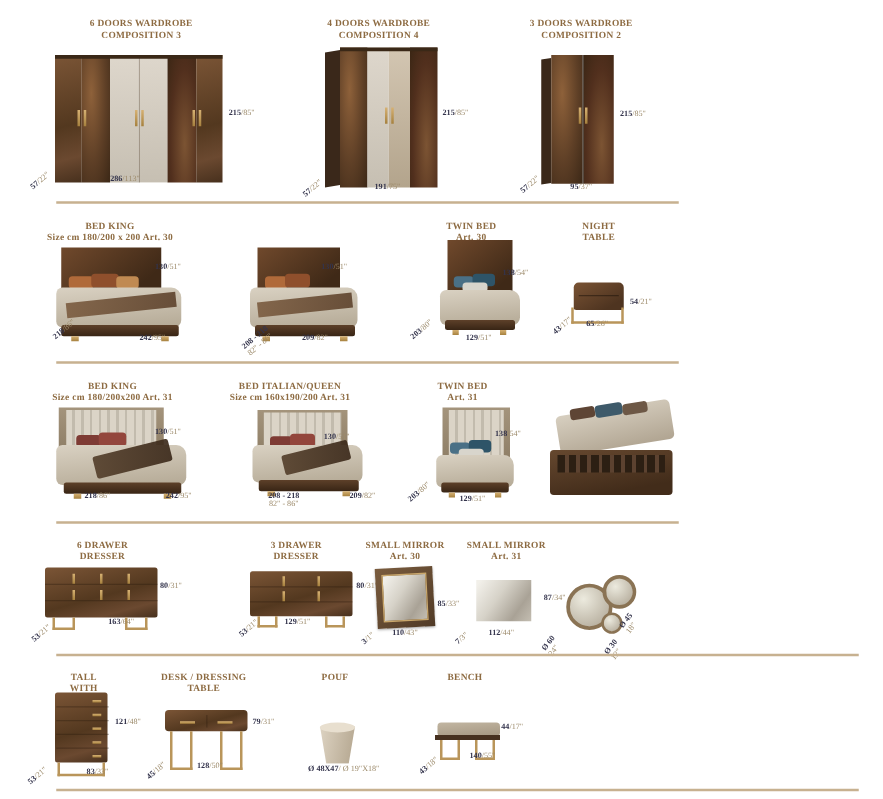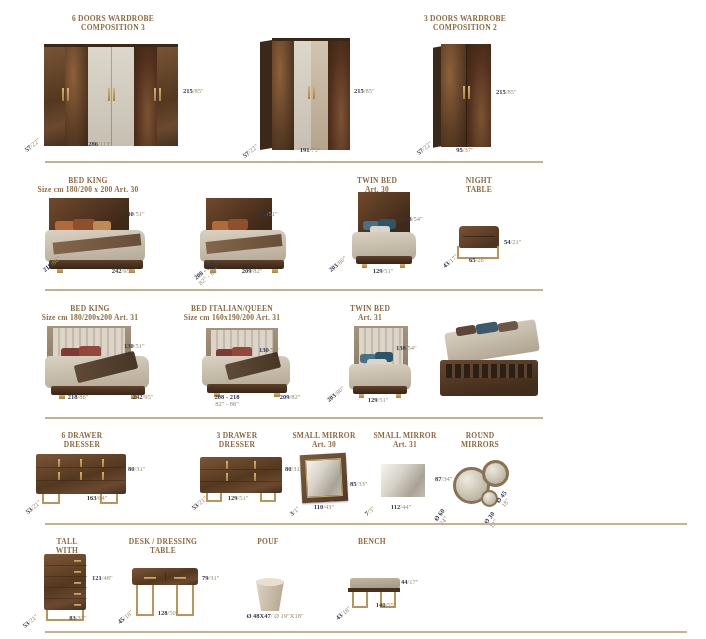--- a/index.html
+++ b/index.html
@@ -54,20 +54,24 @@
     <div class="abs gold" style="left:23px;top:44px;width:2px;height:13px"></div>
     <div class="abs gold" style="left:64px;top:44px;width:2px;height:13px"></div>
     <div class="abs gold" style="left:69px;top:44px;width:2px;height:13px"></div>
     <div class="abs gold" style="left:110px;top:44px;width:2px;height:13px"></div>
     <div class="abs gold" style="left:115px;top:44px;width:2px;height:13px"></div>
   </div>
   <div class="d" style="left:183px;top:87px"><span class="cm">215</span><span class="in">/85"</span></div>
   <div class="d dc" style="left:70px;top:140px"><span class="cm">286</span><span class="in">/113"</span></div>
   <div class="d r40" style="left:28px;top:146px"><span class="cm">57</span><span class="in">/22"</span></div>
 
+  <div class="t" style="left:238px;top:14px">
+      <span>4 DOORS WARDROBE</span>
+      <span>COMPOSITION 4</span>
+    </div>
   <div class="img" style="left:260px;top:38px;width:92px;height:116px">
     <div class="abs" style="left:0;top:3px;width:12px;height:108px;background:#3a281a;transform:skewY(-9deg)"></div>
     <div class="abs" style="left:12px;top:0;width:78px;height:112px">
       <div class="abs burl" style="left:0;top:0;width:22px;height:100%"></div>
       <div class="abs cream" style="left:22px;top:0;width:17px;height:100%"></div>
       <div class="abs" style="left:39px;top:0;width:17px;height:100%;background:linear-gradient(180deg,#d3c6b2,#b3a48c)"></div>
       <div class="abs burl2" style="left:56px;top:0;width:22px;height:100%"></div>
       <div class="cap"></div>
       <div class="abs gold" style="left:36px;top:48px;width:2px;height:13px"></div>
       <div class="abs gold" style="left:41px;top:48px;width:2px;height:13px"></div>
@@ -289,24 +293,20 @@
       <span>SMALL MIRROR</span>
       <span>Art. 31</span>
     </div>
   <div class="img" style="left:374px;top:458px;width:58px;height:45px;background:linear-gradient(140deg,#c3a577,#947throw449' 0,#94764a);background:linear-gradient(140deg,#c3a577,#94764a);box-shadow:0 1px 2px rgba(0,0,0,.25)">
     <div class="abs mirrorface" style="left:7px;top:6px;right:7px;bottom:6px"></div>
   </div>
   <div class="d" style="left:435px;top:475px"><span class="cm">87</span><span class="in">/34"</span></div>
   <div class="d r40" style="left:368px;top:510px"><span class="cm">7</span><span class="in">/3"</span></div>
   <div class="d dc" style="left:371px;top:503px"><span class="cm">112</span><span class="in">/44"</span></div>
 
-  <div class="t" style="left:415px;top:431px">
-      <span>ROUND</span>
-      <span>MIRRORS</span>
-    </div>
   <div class="circle" style="left:453px;top:467px;width:37px;height:37px"></div>
   <div class="circle" style="left:482px;top:460px;width:27px;height:27px"></div>
   <div class="circle" style="left:481px;top:490px;width:17px;height:17px;border-width:2px"></div>
   <div class="d r52 stack" style="left:444px;top:512px">
       <span class="cm">Ø 60</span>
       <span class="in">24"</span>
     </div>
   <div class="d r52 stack" style="left:506px;top:494px">
       <span class="cm">Ø 45</span>
       <span class="in">18"</span>

